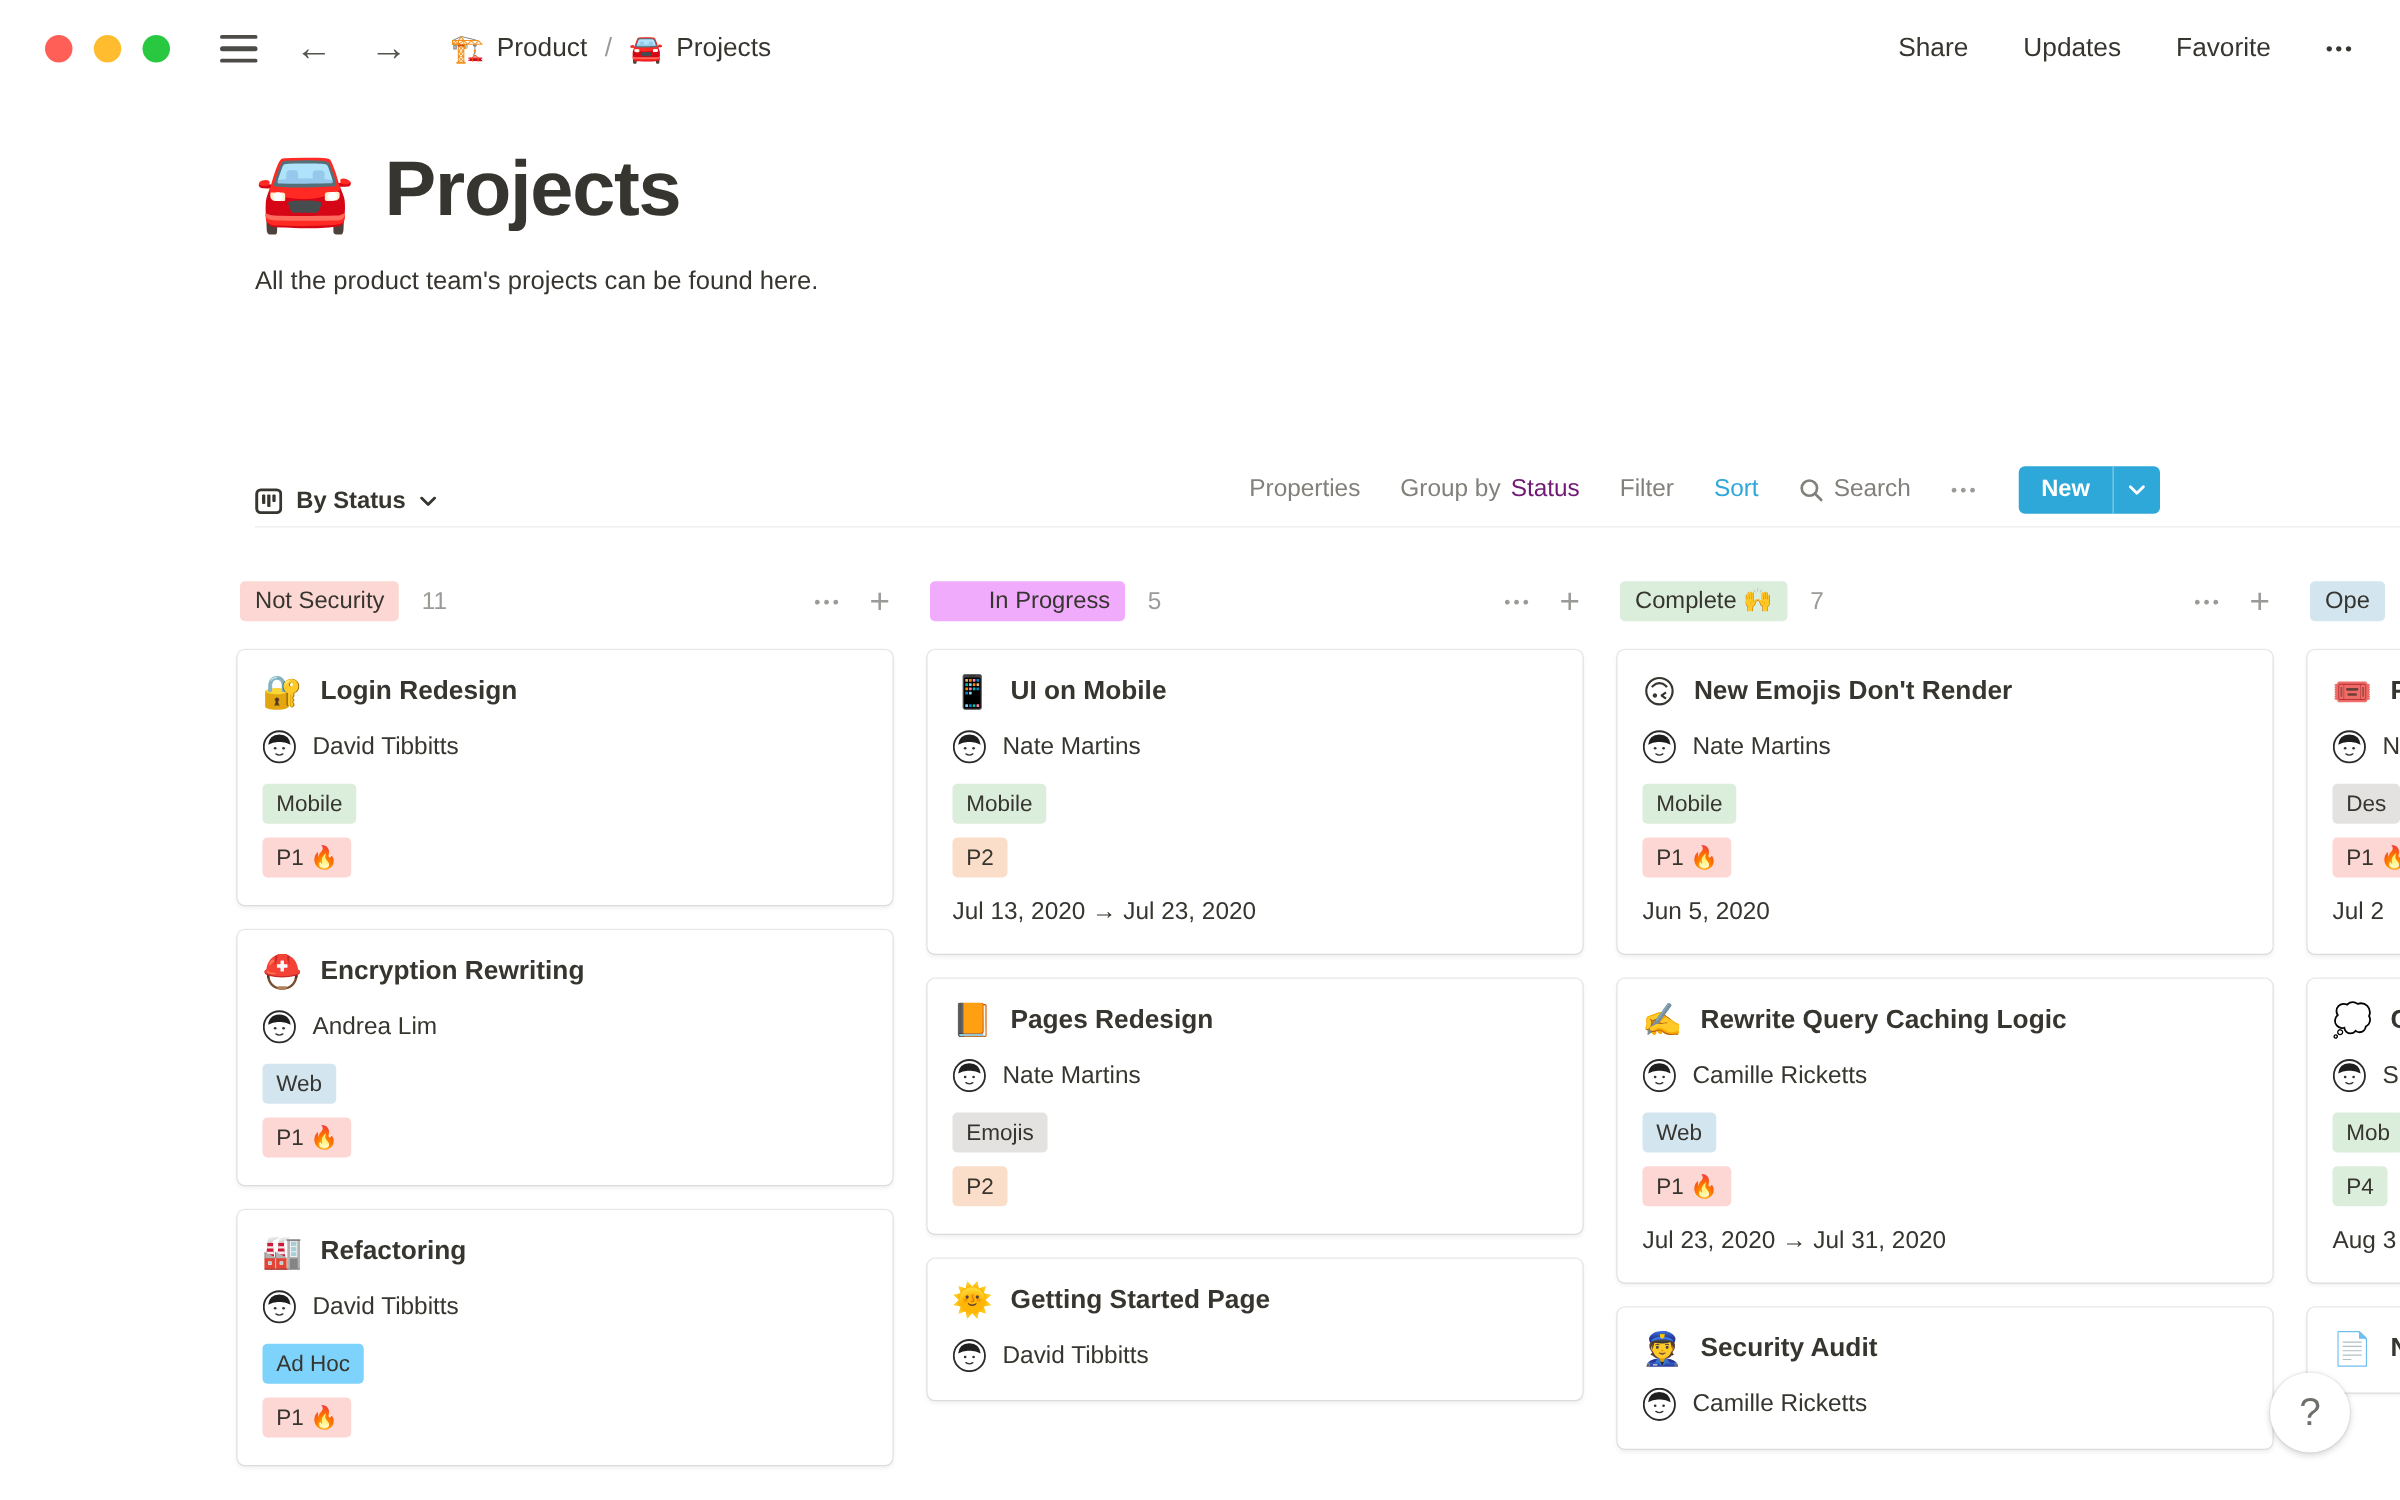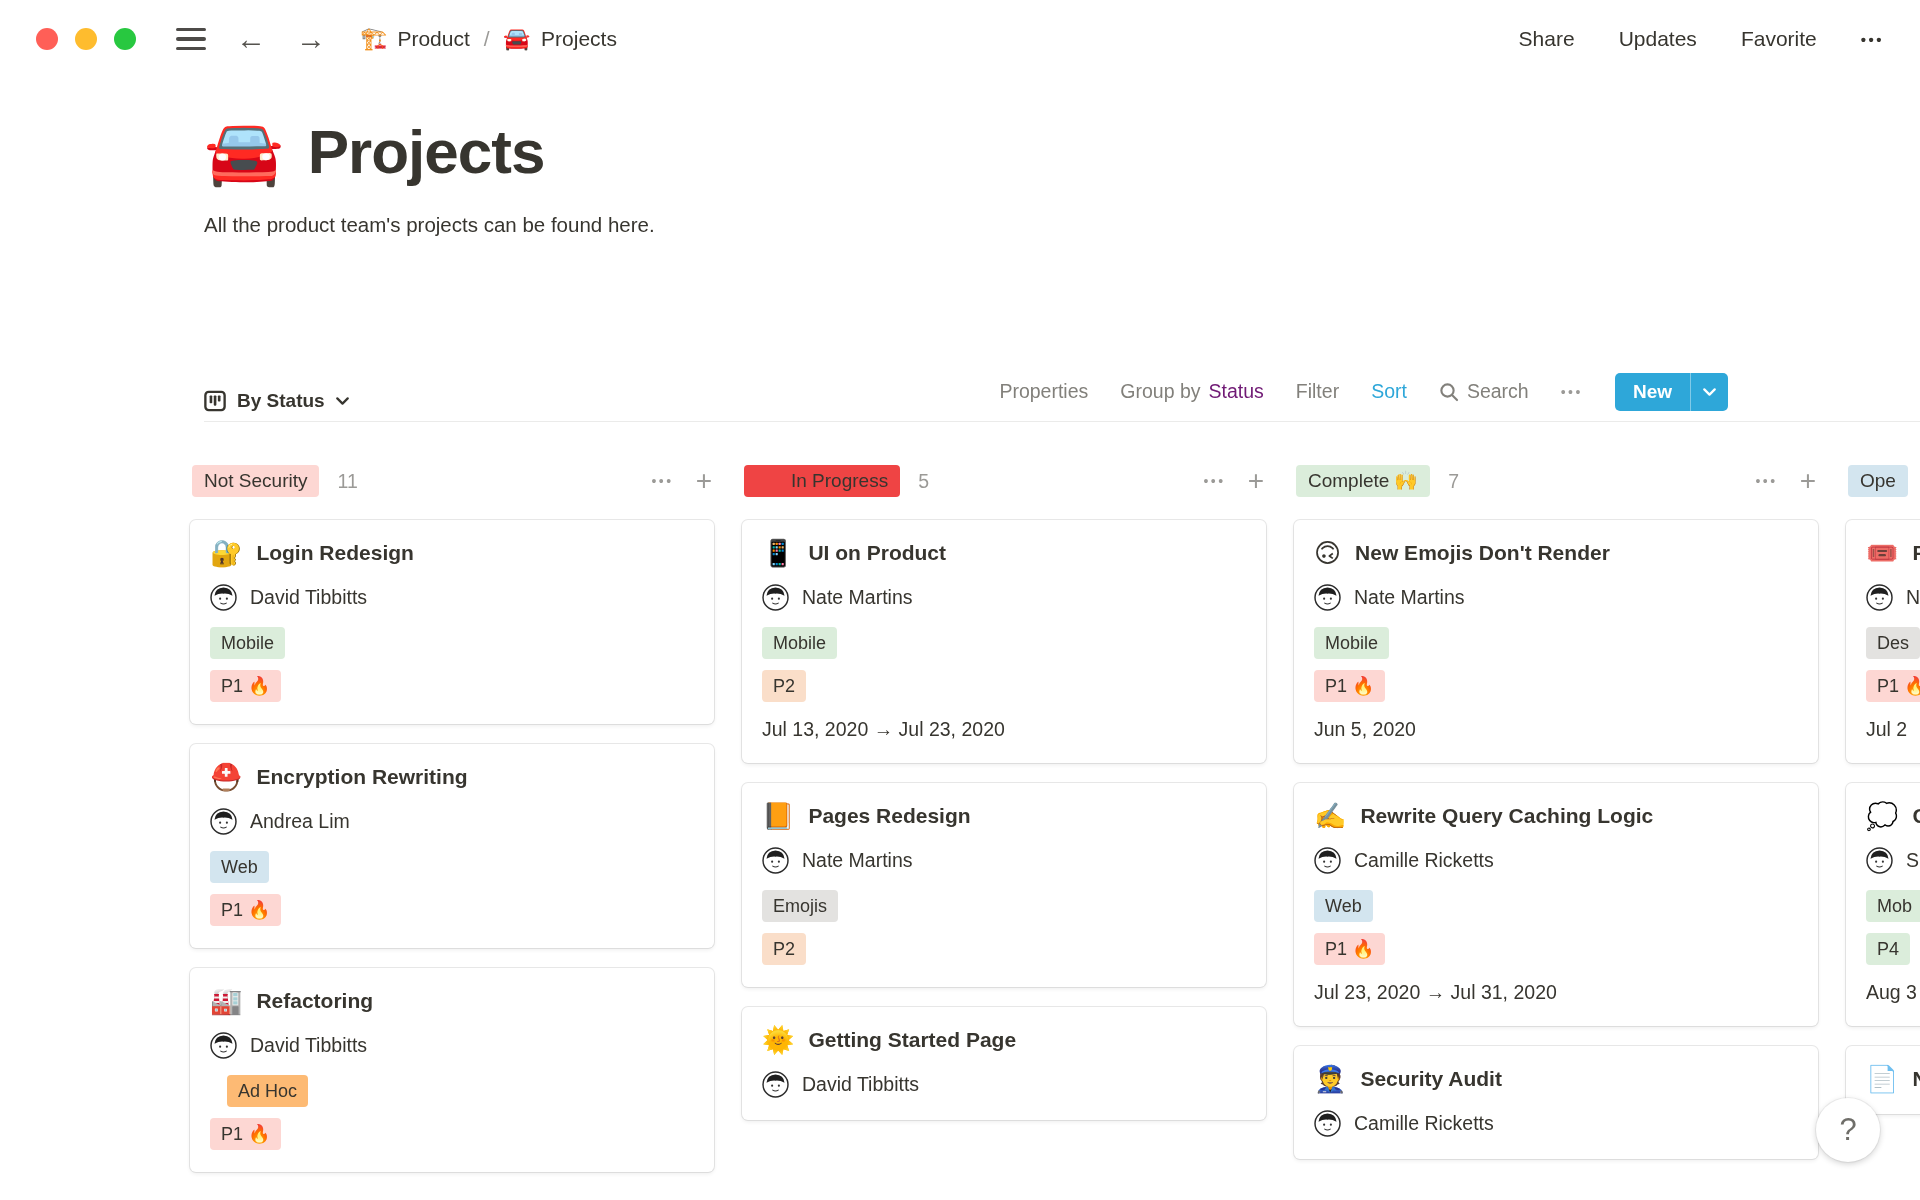--- a/index.html
+++ b/index.html
@@ -231,39 +231,39 @@
           <span class="card-title">Refactoring</span>
         </div>
         <div class="person-row">
           <span class="avatar">
               <svg>
                 <use href="#avatar-svg"></use>
               </svg>
             </span>
           <span class="person-name">David Tibbitts</span>
         </div>
-        <div class="tag-row first"><span class="tag" style="background-color: #fdba74; margin-left: 17px;">Ad Hoc</span></div>
+        <div class="tag-row first"><span class="tag" style="background-color: #7dd3fc;">Ad Hoc</span></div>
         <div class="tag-row"><span class="tag" style="background-color: rgb(253, 215, 211);">P1 🔥</span></div>
       </div>
     </div>
 
     <div class="column">
       <div class="col-header">
-        <span class="tag col-badge" style="background-color: #ef4444; padding-left: 47px;">In Progress</span>
+        <span class="tag col-badge" style="background-color: #f0abfc; padding-left: 47px;">In Progress</span>
         <span class="col-count">5</span>
         <span class="col-actions">
           <span class="dots-icon">•••</span>
           <span class="plus-icon">+</span>
         </span>
       </div>
 
       <div class="card">
         <div class="card-title-row">
           <span class="card-icon">📱</span>
-          <span class="card-title">UI on Product</span>
+          <span class="card-title">UI on Mobile</span>
         </div>
         <div class="person-row">
           <span class="avatar">
               <svg>
                 <use href="#avatar-svg"></use>
               </svg>
             </span>
           <span class="person-name">Nate Martins</span>
         </div>
         <div class="tag-row first"><span class="tag" style="background-color: rgb(219, 237, 219);">Mobile</span></div>

